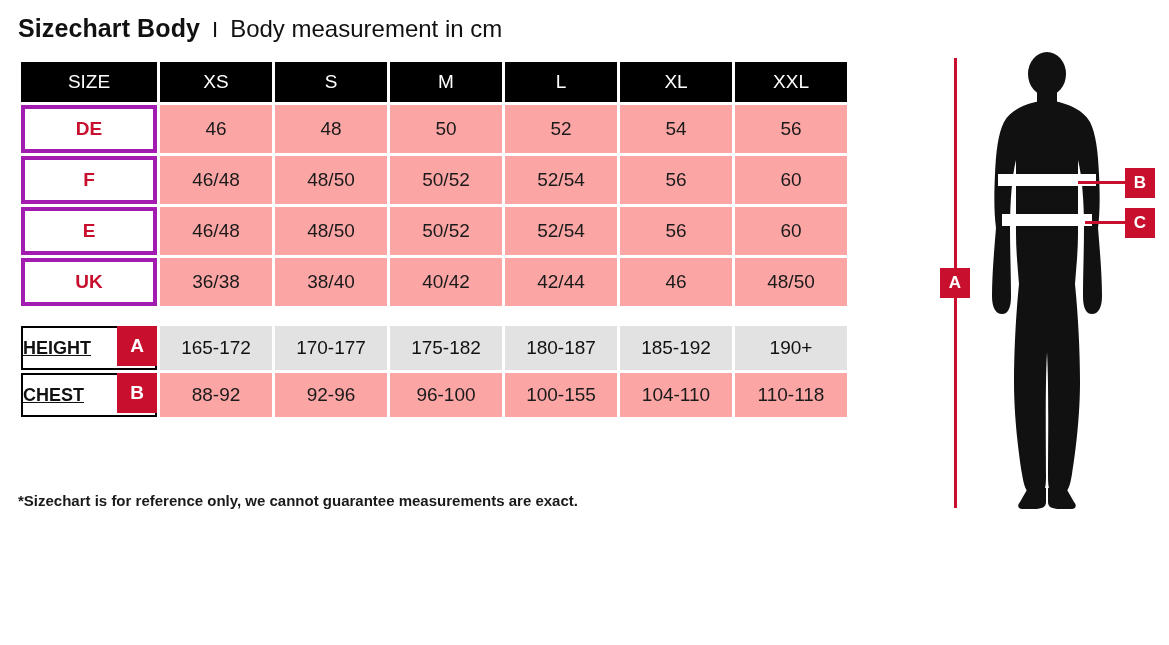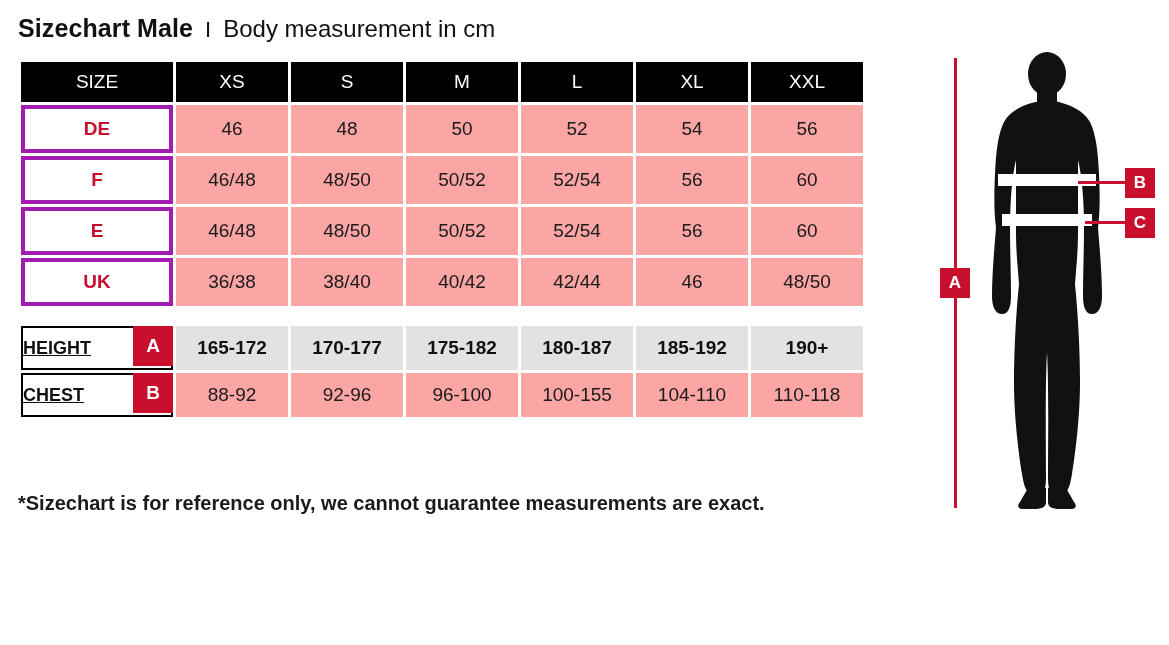--- a/index.html
+++ b/index.html
@@ -56,21 +56,21 @@
     padding: 0;
     margin: 0;
   }
   .cell {
     height: 40px;
     line-height: 40px;
     text-align: center;
     font-size: 19px;
     box-sizing: border-box;
   }
-  .col-label { width: 152px; }
+  .col-label { width: 136px; }
   .col-size  { width: 112px; }
 
   .hdr-black {
     background: #000000;
     color: #ffffff;
     font-size: 19px;
     font-weight: normal;
   }
   .hdr-size {
     background: #000000;
@@ -85,21 +85,21 @@
     font-size: 19px;
   }
   .val {
     background: #fca5a5;
     color: #1a1a1a;
     font-weight: normal;
   }
   .val-bold {
     background: #e2e2e2;
     color: #111111;
-    font-weight: bold;
+    font-weight: normal;
   }
   .spacer-row td {
     height: 14px;
     padding: 0;
     background: transparent;
   }
 
   
   .meas-label {
     position: relative;
@@ -124,21 +124,21 @@
     text-align: center;
     font-weight: bold;
     font-size: 19px;
   }
 
   
   #footnote {
     position: absolute;
     left: 18px;
     top: 492px;
-    font-size: 20px;
+    font-size: 15px;
     font-weight: bold;
     color: #1a1a1a;
   }
 
   
   #figure-panel {
     position: absolute;
     left: 930px;
     top: 52px;
     width: 225px;
@@ -177,21 +177,21 @@
   #body-svg {
     position: absolute;
     left: 42px;
     top: 0px;
   }
 </style>
 </head>
 <body>
 
 <div id="title-bar">
-  <span id="title-main">Sizechart Male</span>
+  <span id="title-main">Sizechart Body</span>
   <span id="title-sep">I</span>
   <span id="title-sub">Body measurement in cm</span>
 </div>
 
 <table id="size-table">
   <tbody>
 
     <tr>
       <td class="cell col-label hdr-black">SIZE</td>
       <td class="cell col-size hdr-size">XS</td>

